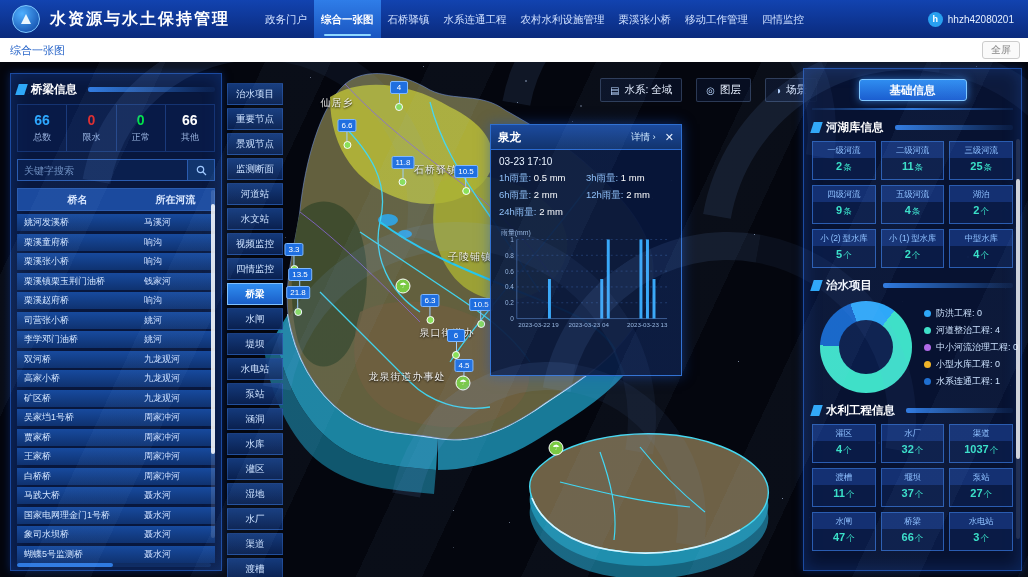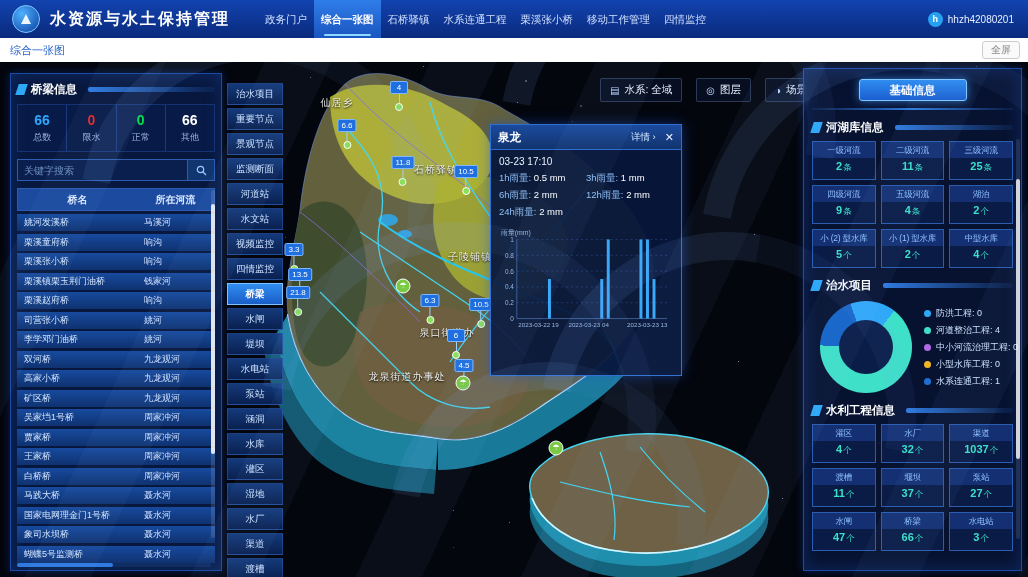--- a/index.html
+++ b/index.html
@@ -134,20 +134,21 @@
   <div id="topnav">
     <div id="logo">
         <div class="sail"></div>
       </div>
     <div id="nav-title">水资源与水土保持管理</div>
     <div id="nav-items">
         <div class="nav-item">政务门户</div>
         <div class="nav-item active">综合一张图</div>
         <div class="nav-item">石桥驿镇</div>
         <div class="nav-item">水系连通工程</div>
+        <div class="nav-item">农村水利设施管理</div>
         <div class="nav-item">栗溪张小桥</div>
         <div class="nav-item">移动工作管理</div>
         <div class="nav-item">四情监控</div>
       </div>
     <div id="nav-user">
       <div id="avatar">h</div>
       <span>hhzh42080201</span>
 
     </div>
   </div>

